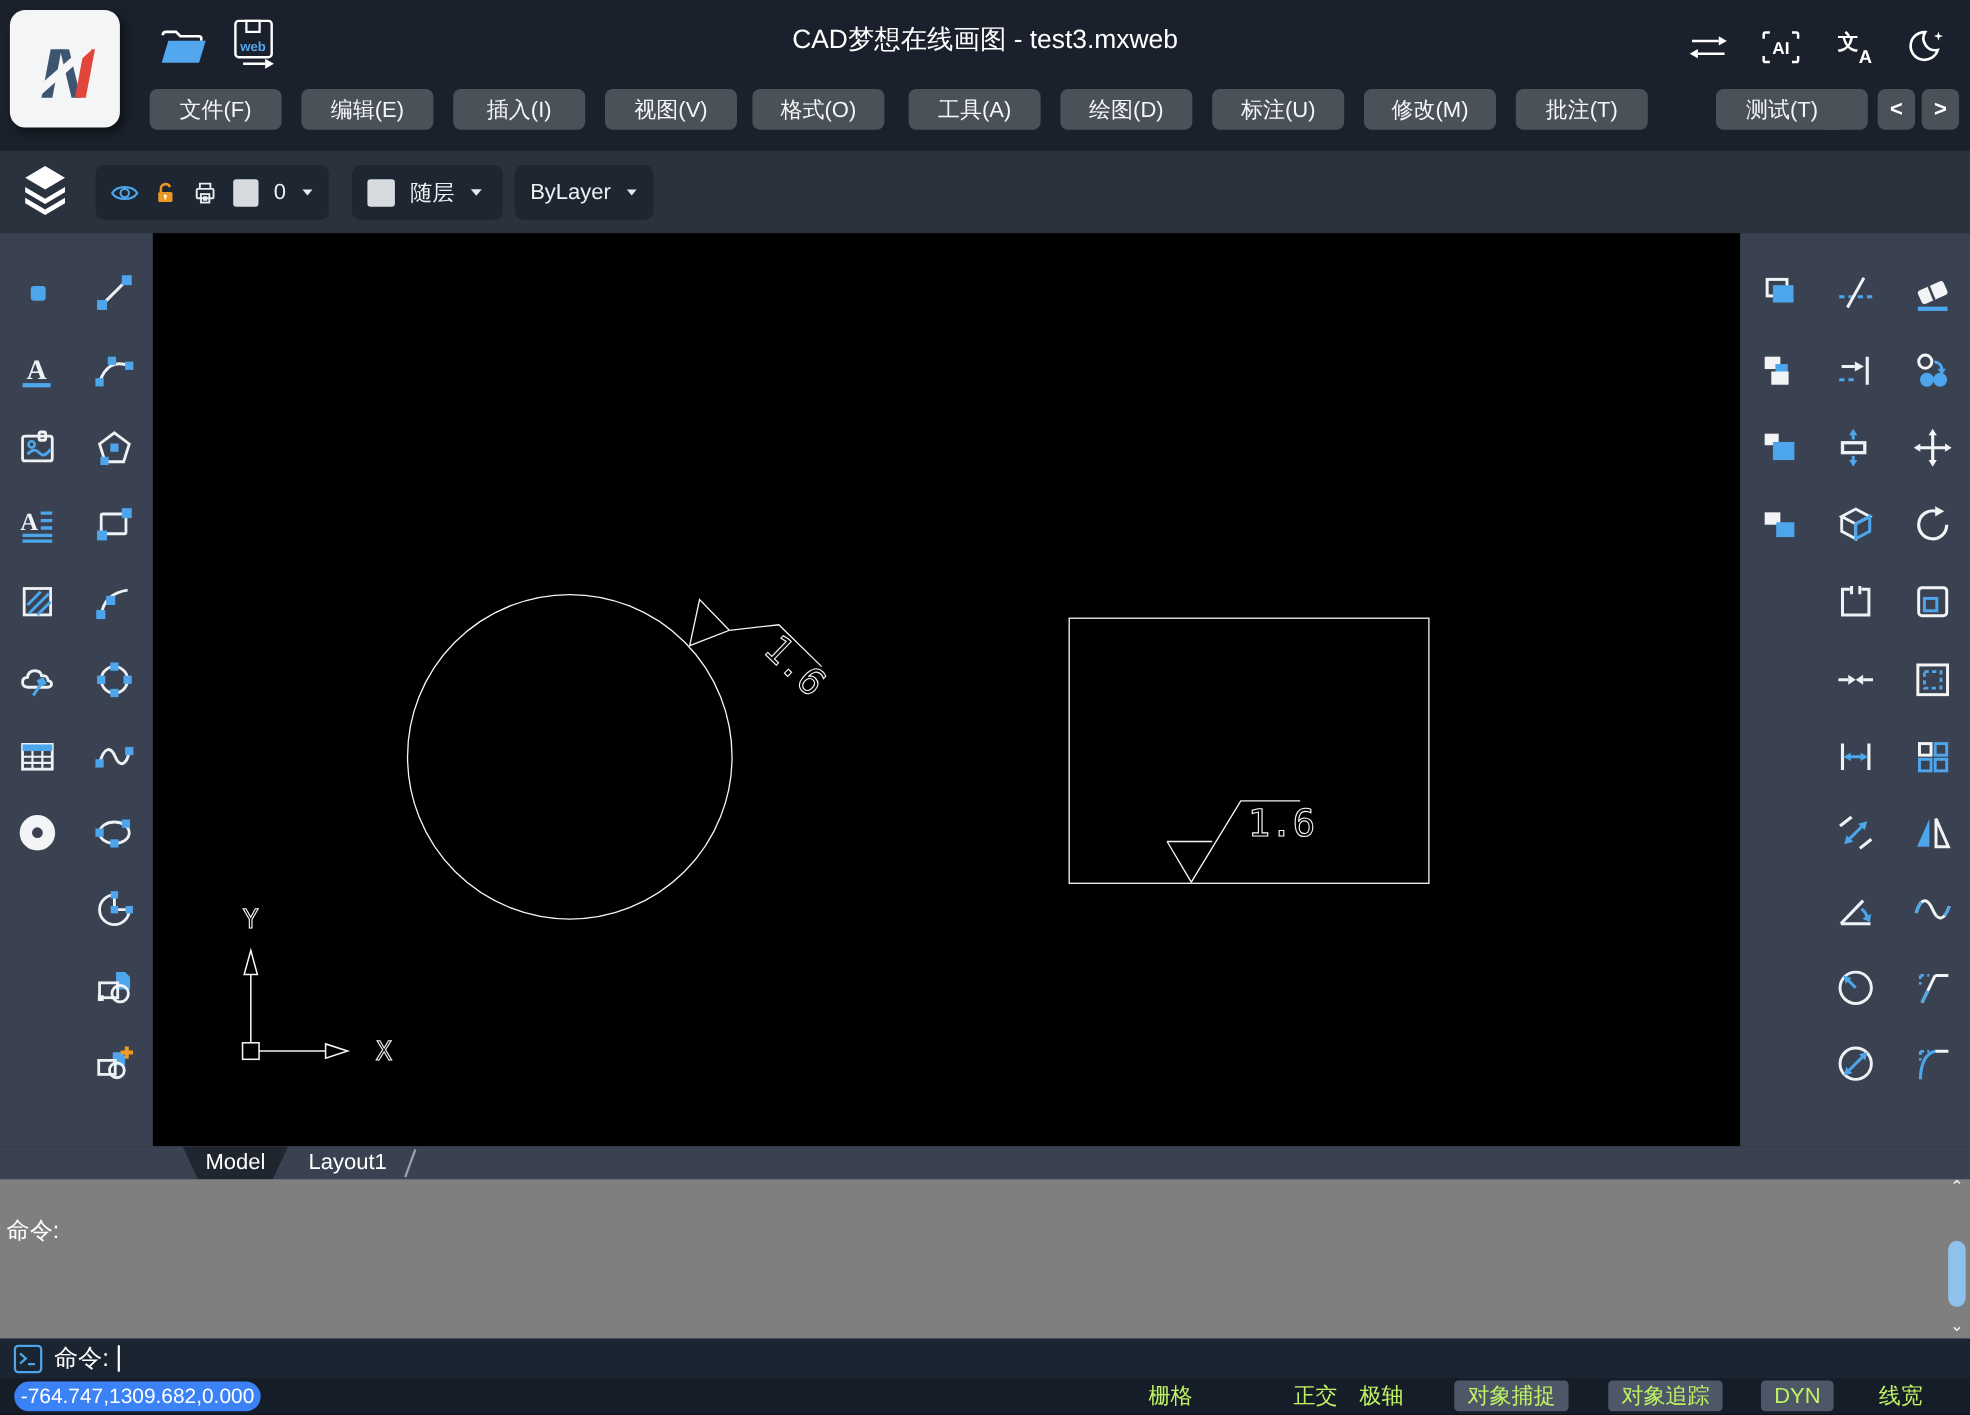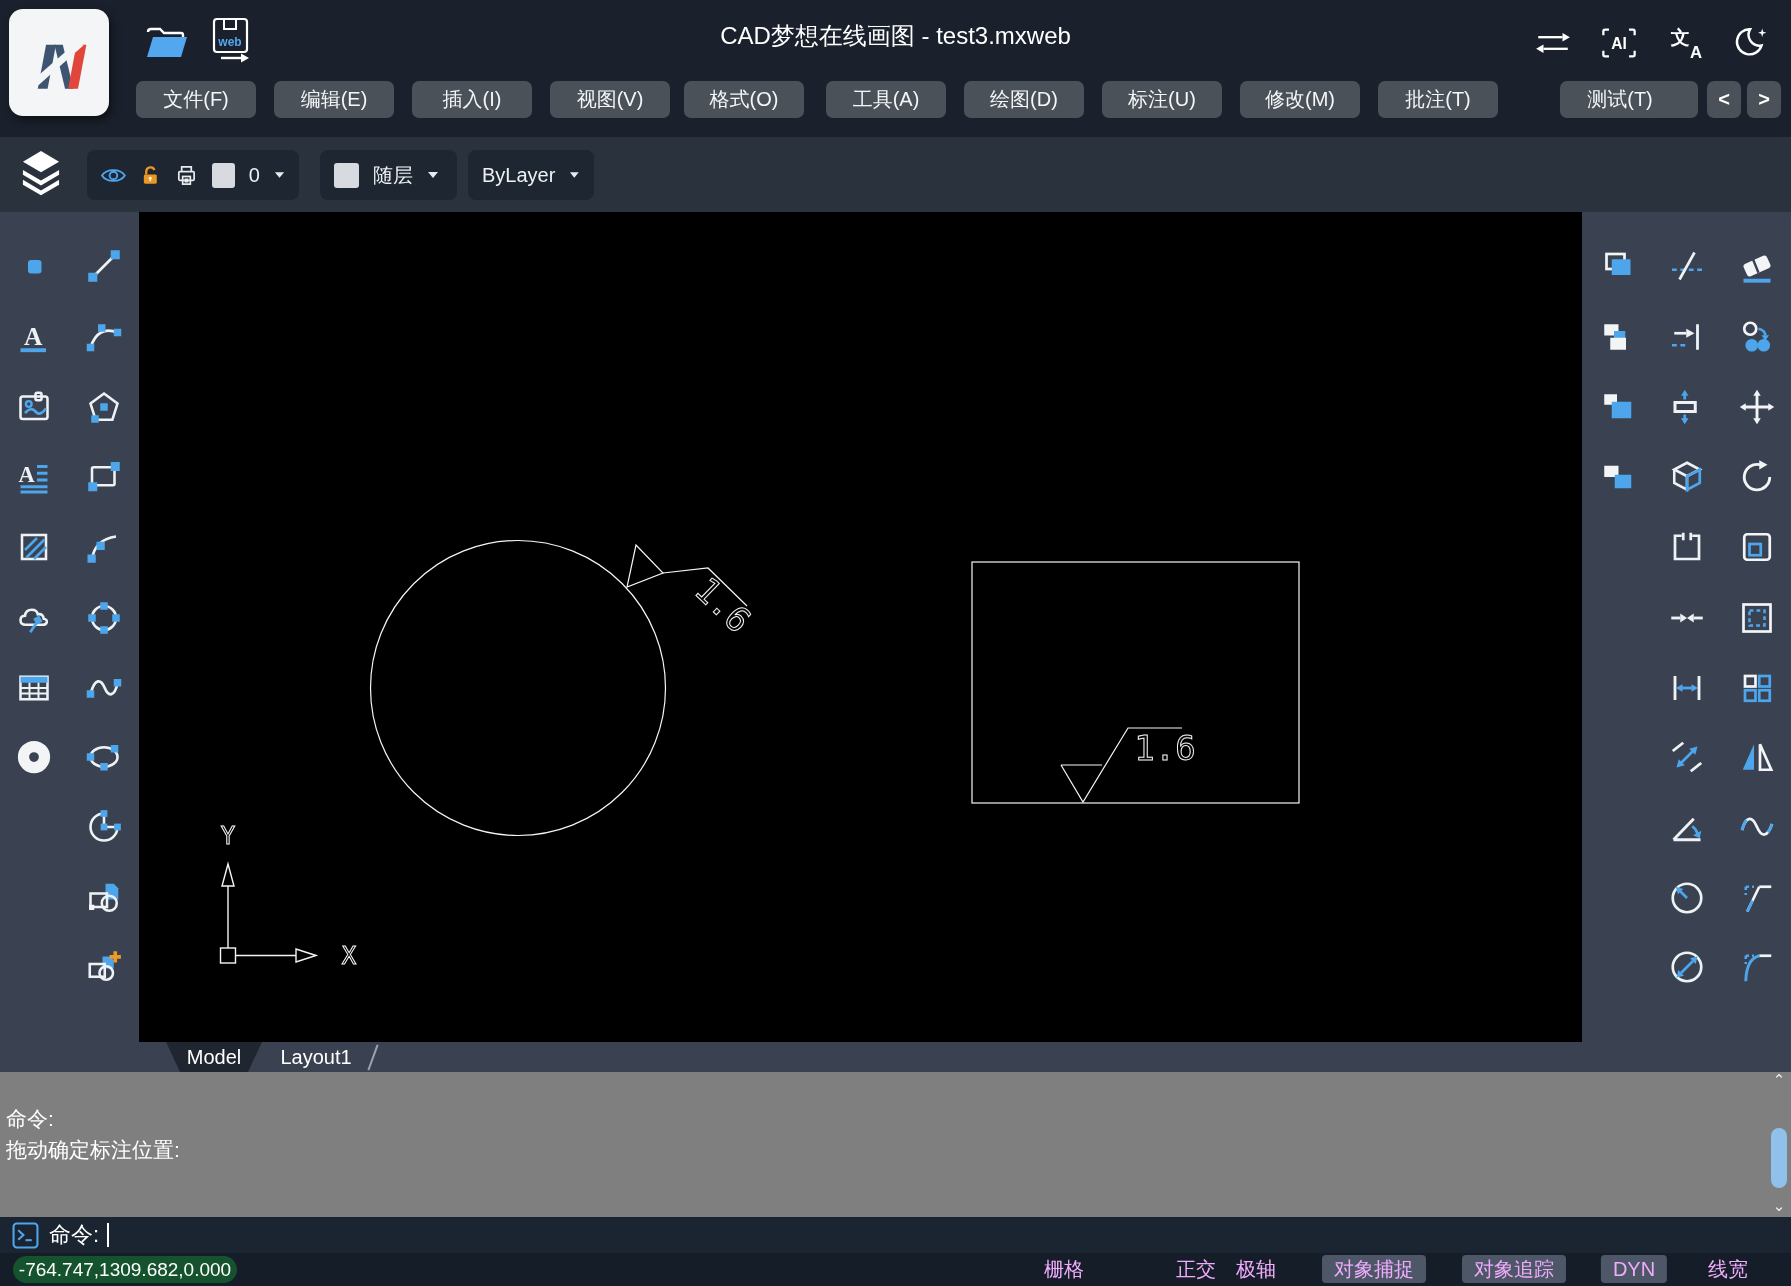--- a/index.html
+++ b/index.html
@@ -40,23 +40,23 @@
   .cmd-hist{position:absolute;left:0;top:1072px;width:1791px;height:145px;background:#7f7f7f;overflow:hidden;}
   .cmd-hist .line{margin:0 0 0 6px;font-size:21px;line-height:31px;color:#fff;white-space:pre;}
   .scrollbar{position:absolute;right:2px;top:1074px;width:20px;height:140px;}
   .sb-thumb{position:absolute;left:2px;top:54px;width:16px;height:60px;background:#8fc1ea;border-radius:8px;}
   .sb-arrow{position:absolute;left:2px;width:16px;height:12px;color:#eef2f5;font-size:15px;line-height:12px;text-align:center;}
   .cmd-input{position:absolute;left:0;top:1217px;width:1791px;height:36px;background:#1b2531;display:flex;align-items:center;}
   .cmd-prompt{font-size:22px;color:#fff;margin-left:10px;}
   .cursor{display:inline-block;width:2px;height:24px;background:#fff;margin-left:8px;vertical-align:middle;}
   
   .statusbar{position:absolute;left:0;top:1253px;width:1791px;height:33px;background:#151d28;}
-  .coord-pill{position:absolute;left:13px;top:3px;width:224px;height:27px;border-radius:14px;background:#14532d;
+  .coord-pill{position:absolute;left:13px;top:3px;width:224px;height:27px;border-radius:14px;background:#3b82f6;
               color:#fff;font-size:19px;display:flex;align-items:center;justify-content:center;}
-  .toggle{position:absolute;top:2px;transform:translateX(-50%);font-size:20px;color:#f0abfc;line-height:28px;white-space:nowrap;}
+  .toggle{position:absolute;top:2px;transform:translateX(-50%);font-size:20px;color:#bef264;line-height:28px;white-space:nowrap;}
   .toggle.on{background:#4d5767;border-radius:4px;padding:0 12px;}
   svg{display:block;}
 </style>
 </head>
 <body>
 
 <svg width="0" height="0" style="position:absolute">
 <defs>
   <symbol id="i-point" viewBox="0 0 24 24">
         <rect x="8" y="8" width="9" height="9" rx="2" fill="#4da6ec"></rect>
@@ -806,21 +806,20 @@
 
   <div class="tabbar">
     <div class="tab-model">Model</div>
     <div class="tab-layout">Layout1</div>
     <div class="tab-sep" style="left:372px"></div>
   </div>
 
   <div class="cmd-hist">
     <p class="line">&nbsp;</p>
     <p class="line">命令:</p>
-    <p class="line">拖动确定标注位置:</p>
   </div>
   <div class="scrollbar">
     <div class="sb-arrow" style="top:0">⌃</div>
     <div class="sb-thumb"></div>
     <div class="sb-arrow" style="top:126px">⌄</div>
   </div>
 
   <div class="cmd-input">
     <svg width="27" height="27" viewBox="0 0 26 26" style="margin-left:12px">
       <rect x="1.5" y="1.5" width="23" height="23" rx="3" stroke="#4da6ec" stroke-width="2" fill="none"></rect>

